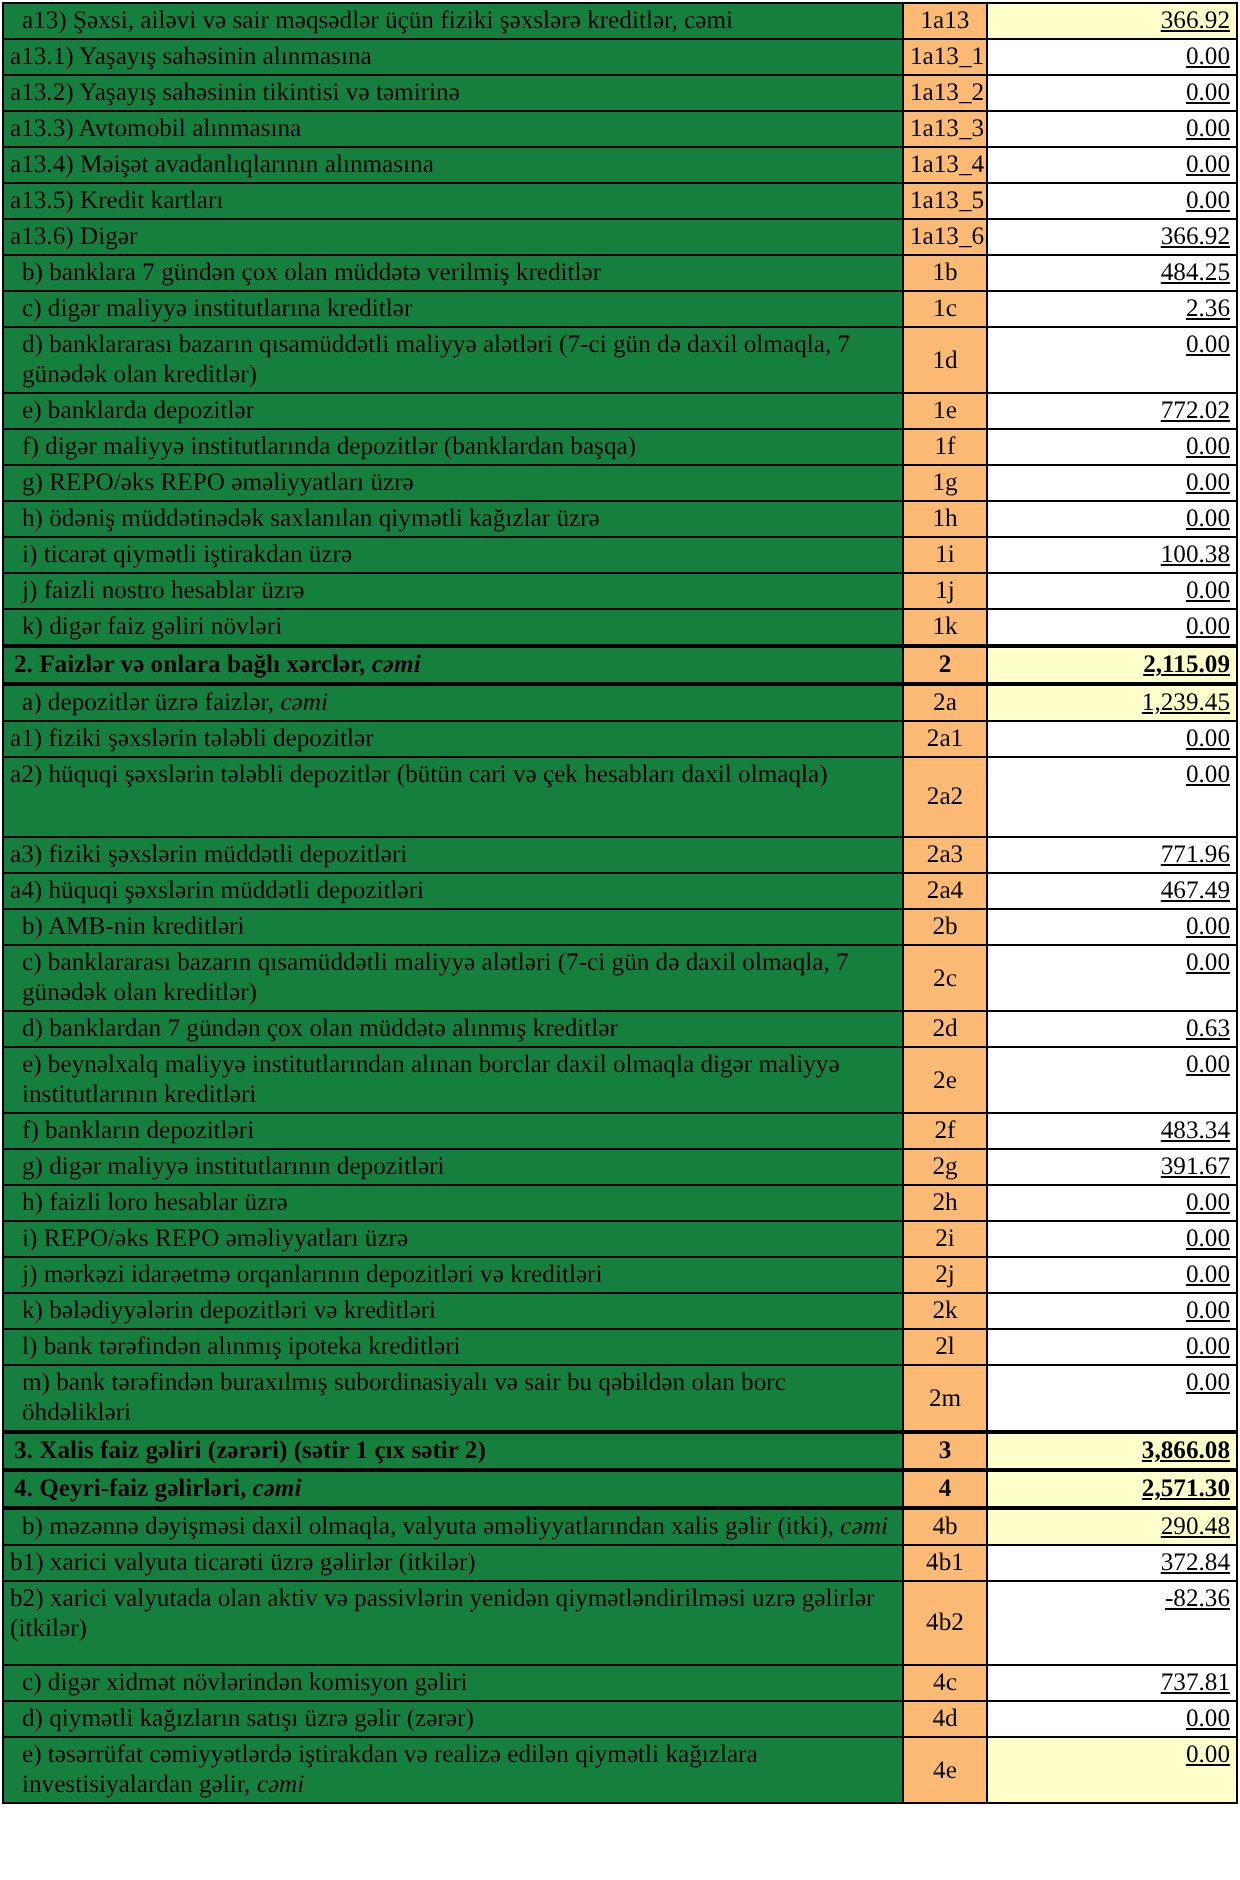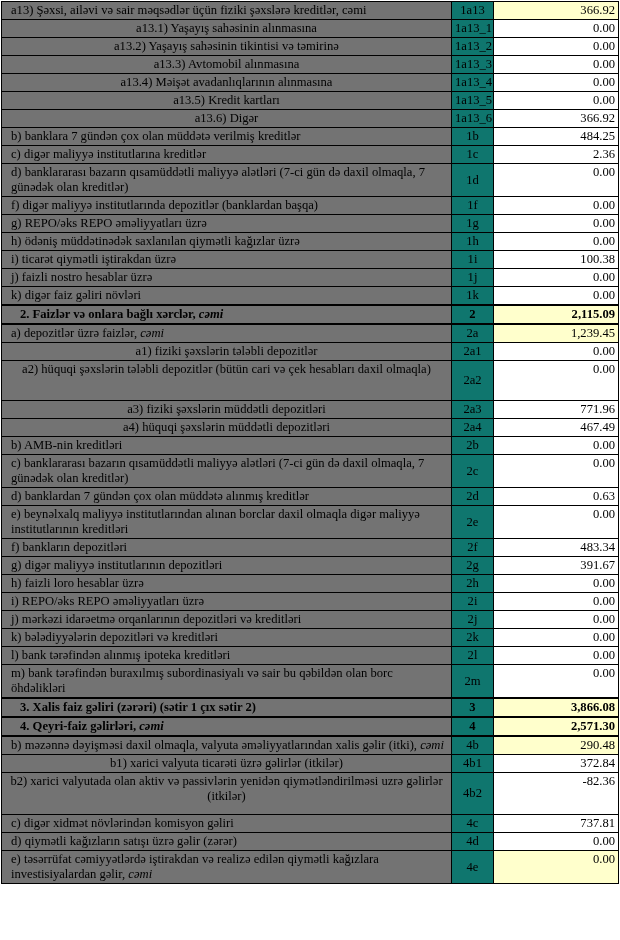--- a/index.html
+++ b/index.html
@@ -1,26 +1,26 @@
 <!DOCTYPE html>
 <html><head>
 <meta charset="utf-8">
 <style>
   html,body{margin:0;padding:0;background:#ffffff;}
   body{width:620px;font-family:"Liberation Serif","DejaVu Serif",serif;color:#000;}
   table{border-collapse:collapse;table-layout:fixed;width:617px;margin:1px 0 0 1px;}
   td{border:1px solid #000;font-size:12.6px;line-height:15px;padding:1px 3px;overflow:hidden;}
   tr{height:16px;}
-  td.label{background:#737373;text-align:left;vertical-align:top;}
-  td.code{background:#0f766e;text-align:center;vertical-align:middle;}
-  td.value{background:#FFFFFF;text-align:right;vertical-align:top;}
+  td.label{background:#15803d;text-align:left;vertical-align:top;}
+  td.code{background:#fdba74;text-align:center;vertical-align:middle;}
+  td.value{background:#FFFFFF;text-align:right;vertical-align:top;text-decoration:underline;}
   td.value.vy{background:#FFFFCC;}
-  td.label.ind0{padding-left:18px;margin-top:40px;}
+  td.label.ind0{padding-left:5px;margin-top:40px;}
   td.label.ind1{padding-left:9px;}
-  td.label.ind2{text-align:center;}
+  td.label.ind2{}
   tr.section td{font-weight:bold;border-top-width:2px;border-bottom-width:2px;}
   em{font-style:italic;}
 </style>
 </head>
 <body>
 
 <table>
   <colgroup>
     <col style="width:450px">
     <col style="width:42px">
@@ -71,20 +71,25 @@
         <td class="label ind1"><span>c) digər maliyyə institutlarına kreditlər</span></td>
         <td class="code">1c</td>
         <td class="value">2.36</td>
       </tr>
       <tr>
         <td class="label ind1"><span>d) banklararası bazarın qısamüddətli maliyyə alətləri (7-ci gün də daxil olmaqla, 7 günədək olan kreditlər)</span></td>
         <td class="code">1d</td>
         <td class="value">0.00</td>
       </tr>
       <tr>
+        <td class="label ind1"><span>e) banklarda depozitlər</span></td>
+        <td class="code">1e</td>
+        <td class="value">772.02</td>
+      </tr>
+      <tr>
         <td class="label ind1"><span>f) digər maliyyə institutlarında depozitlər (banklardan başqa)</span></td>
         <td class="code">1f</td>
         <td class="value">0.00</td>
       </tr>
       <tr>
         <td class="label ind1"><span>g) REPO/əks REPO əməliyyatları üzrə</span></td>
         <td class="code">1g</td>
         <td class="value">0.00</td>
       </tr>
       <tr>

